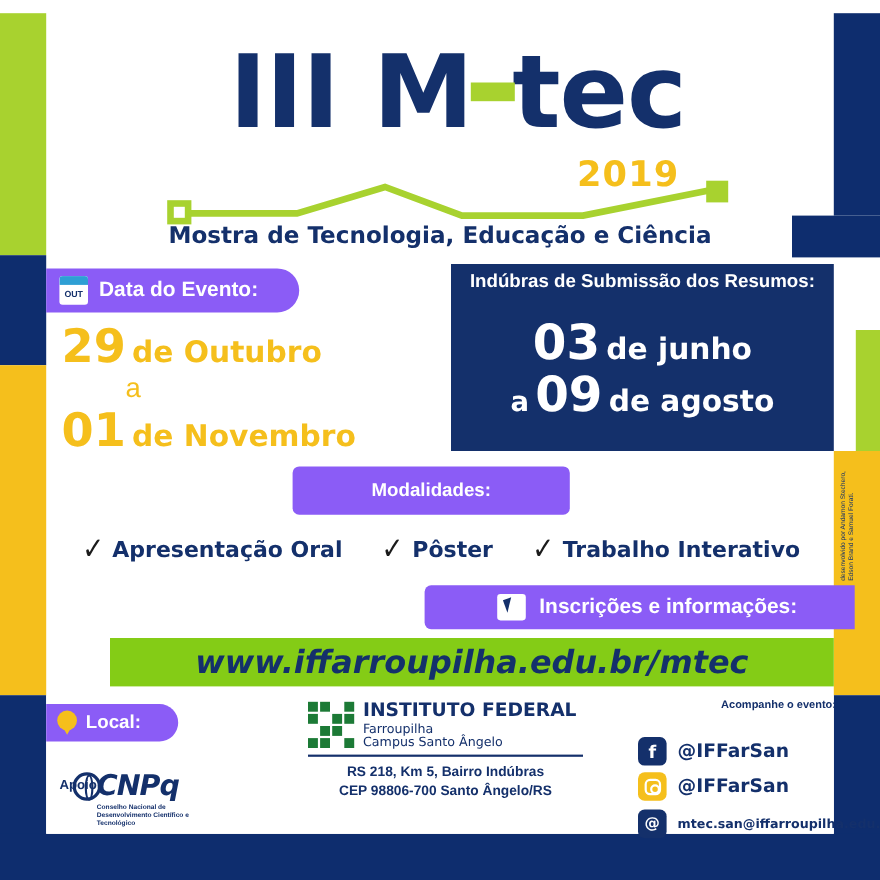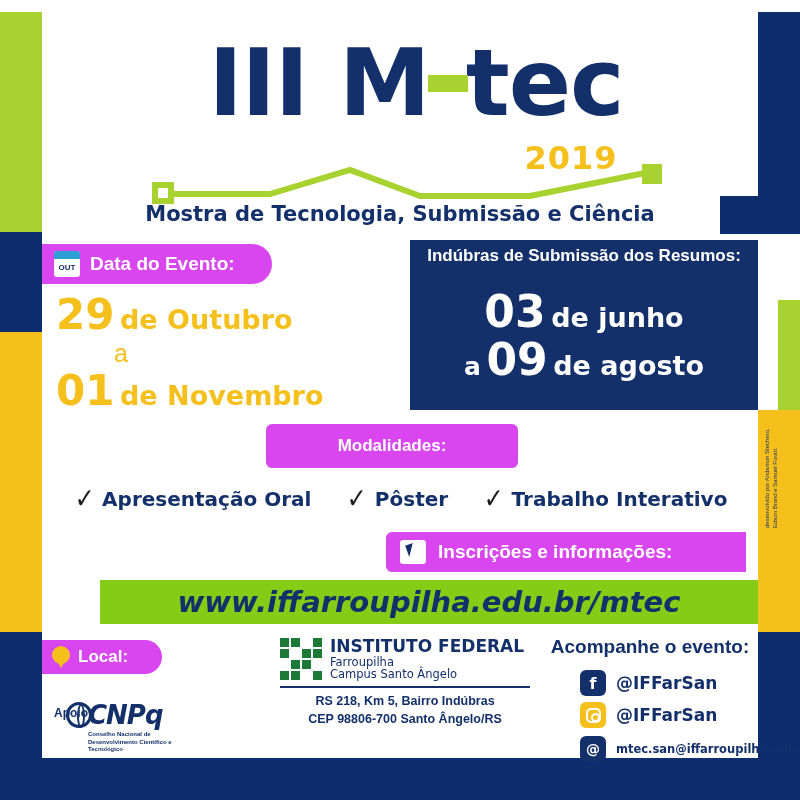--- a/index.html
+++ b/index.html
@@ -104,21 +104,21 @@
   .logo-sub {
     position: absolute; left: 0; top: 202px; width: 800px; text-align: center;
     font-family: "DejaVu Sans", sans-serif;
     font-size: 21px;
     font-weight: bold;
     color: #14306b;
   }
 
   
   .pill {
-    background: #d946ef;
+    background: #8b5cf6;
     color: #ffffff;
     font-weight: bold;
     display: flex;
     align-items: center;
     justify-content: center;
   }
 
   
   .date-label {
     position: absolute; left: 42px; top: 244px; width: 230px; height: 40px;
@@ -196,24 +196,24 @@
     font-family: "DejaVu Sans", sans-serif;
     white-space: nowrap;
   }
   .check {
     font-size: 28px; color: #1b1b1b; line-height: 1;
     transform: scaleX(0.85);
   }
 
   
   .insc-pill {
-    position: absolute; left: 386px; top: 532px; width: 360px; height: 40px;
+    position: absolute; left: 386px; top: 532px; width: 391px; height: 40px;
     border-radius: 6px 0 0 6px;
     font-size: 19px;
-    justify-content: flex-start;
+    justify-content: center;
     padding-left: 14px;
     gap: 12px;
   }
   .mouse-icon {
     width: 26px; height: 24px; background: #ffffff; border-radius: 3px;
     position: relative; flex: 0 0 auto;
   }
   .mouse-icon:after {
     content: "";
     position: absolute; left: 7px; top: 4px;
@@ -309,21 +309,21 @@
   }
   .iff-line { border-top: 2px solid #14306b; margin: 6px 0 4px; }
   .iff-addr {
     text-align: center; font-size: 12.5px; font-weight: bold;
     color: #14306b; line-height: 1.45;
   }
 
   
   .social-title {
     position: absolute; left: 540px; top: 636px; width: 220px;
-    text-align: center; font-size: 19px; font-weight: bold; color: #14306b;
+    text-align: right; font-size: 10px; font-weight: bold; color: #14306b;
   }
   .social-row {
     position: absolute; left: 580px; width: 200px; height: 30px;
     display: flex; align-items: center; gap: 10px;
   }
   .social-row.r1 { top: 668px; }
   .social-row.r2 { top: 700px; }
   .social-row.r3 { top: 734px; }
   .sq {
     width: 26px; height: 26px; border-radius: 6px;
@@ -388,21 +388,21 @@
       <span class="logo-year">2019</span>
     </div>
   </div>
 
   <svg class="zigzag" viewBox="0 0 520 42">
     <polyline points="14,30 120,30 200,6 270,32 380,32 500,8" fill="none" stroke="#a8d22f" stroke-width="6"></polyline>
     <rect x="2" y="18" width="22" height="22" fill="#a8d22f"></rect>
     <rect x="8" y="24" width="10" height="10" fill="#ffffff"></rect>
     <rect x="492" y="0" width="20" height="20" fill="#a8d22f"></rect>
   </svg>
-  <div class="logo-sub">Mostra de Tecnologia, Submissão e Ciência</div>
+  <div class="logo-sub">Mostra de Tecnologia, Educação e Ciência</div>
 
   <div class="pill date-label">
     <span class="cal-icon">
       <span class="top"></span>
       <span class="txt">OUT</span>
     </span>
     <span>Data do Evento:</span>
   </div>
   <div class="date-lines">
     <div class="date-row">

